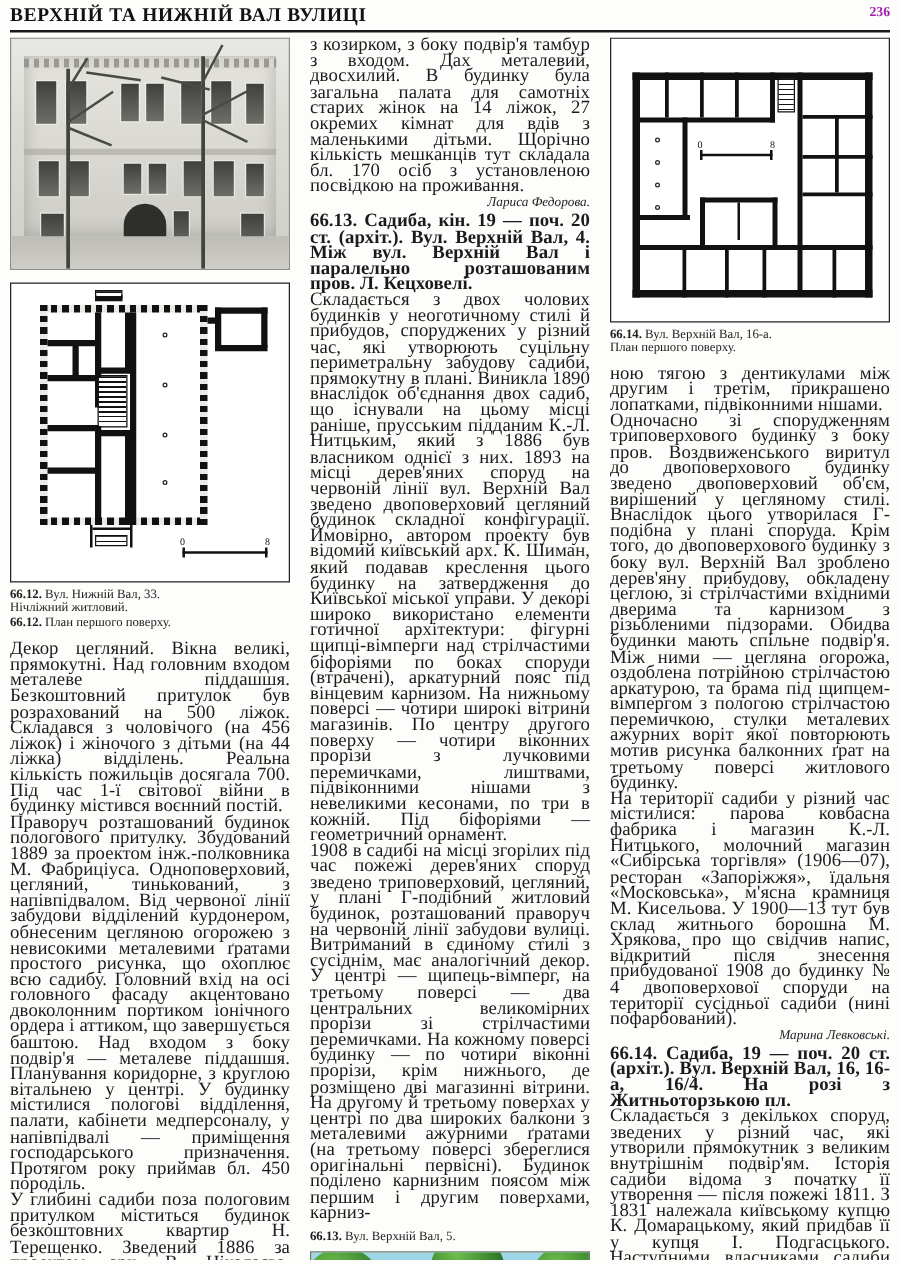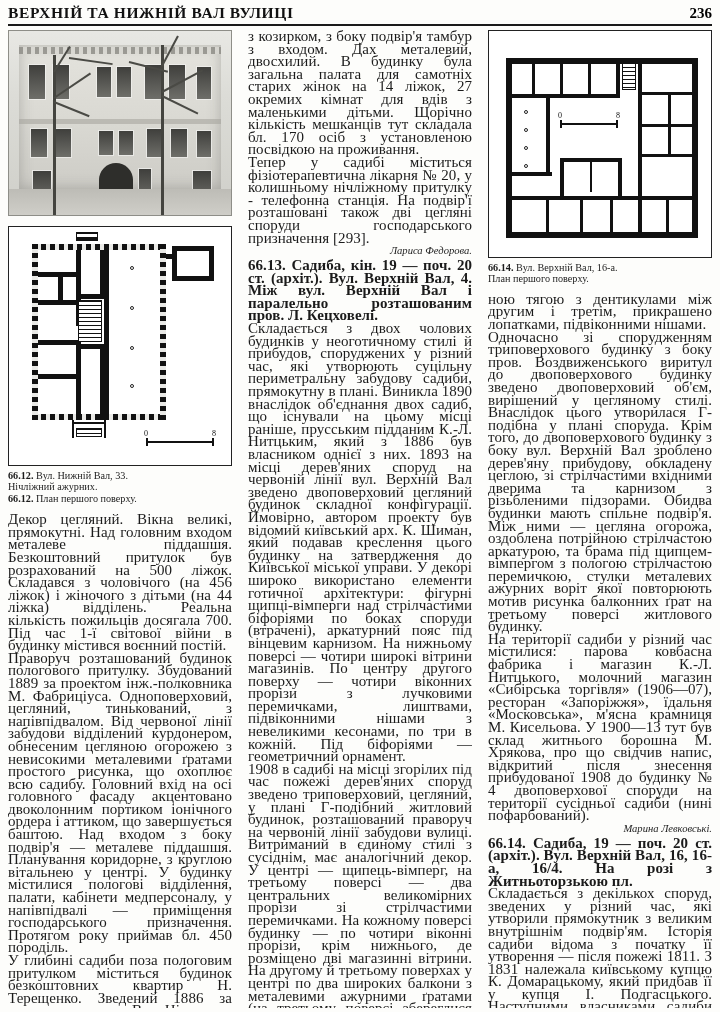--- a/index.html
+++ b/index.html
@@ -13,34 +13,34 @@
   .page {
     position: relative;
     width: 720px; height: 1012px;
     background: #fdfdfb;
     padding: 0;
   }
 
   
   .runhead {
     position: absolute; left: 8px; top: 4px; width: 704px;
-    display: flex; align-items: flex-end; justify-content: space-between;
+    display: flex; align-items: flex-start; justify-content: space-between;
   }
   .runhead-title {
     font-family: "Liberation Serif", serif;
     font-weight: bold;
     font-size: 15.5px;
     letter-spacing: 0.6px;
     color: #111;
     white-space: nowrap;
   }
   .runhead-page {
     font-weight: bold;
-    font-size: 15px;
-    color: #000000;
+    font-size: 11px;
+    color: #a21caf;
   }
   .runhead-rule {
     position: absolute; left: 8px; top: 24px; width: 704px;
     height: 2px; background: #1a1a1a;
   }
 
   
   .cols {
     position: absolute; left: 8px; top: 30px;
     width: 704px; height: 978px;
@@ -324,35 +324,34 @@
               <div class="lbl" style="left:-2px;">0</div>
               <div class="lbl" style="right:-2px;">8</div>
             </div>
           </div>
         </div>
       </div>
 
       <div class="caption">
         <b>66.12.</b>
         <span>Вул. Нижній Вал, 33.</span><br>
-        <span>Нічліжний ажурних.</span>
+        <span>Нічліжний житловий.</span>
       </div>
       <div class="caption" style="margin-top:0;">
         <b>66.12.</b>
         <span>План першого поверху.</span>
       </div>
 
       <p class="body" style="margin-top:9px;">Декор цегляний. Вікна великі, прямокутні. Над головним входом металеве піддашшя. Безкоштовний притулок був розрахований на 500 ліжок. Складався з чоловічого (на 456 ліжок) і жіночого з дітьми (на 44 ліжка) відділень. Реальна кількість пожильців досягала 700. Під час 1-ї світової війни в будинку містився воєнний постій.</p>
       <p class="body">Праворуч розташований будинок пологового притулку. Збудований 1889 за проектом інж.-полковника М. Фабриціуса. Одноповерховий, цегляний, тинькований, з напівпідвалом. Від червоної лінії забудови відділений курдонером, обнесеним цегляною огорожею з невисокими металевими ґратами простого рисунка, що охоплює всю садибу. Головний вхід на осі головного фасаду акцентовано двоколонним портиком іонічного ордера і аттиком, що завершується баштою. Над входом з боку подвір'я — металеве піддашшя. Планування коридорне, з круглою вітальнею у центрі. У будинку містилися пологові відділення, палати, кабінети медперсоналу, у напівпідвалі — приміщення господарського призначення. Протягом року приймав бл. 450 породіль.</p>
       <p class="body">У глибині садиби поза пологовим притулком міститься будинок безкоштовних квартир Н. Терещенко. Зведений 1886 за проектом арх. В. Ніколаєва. Цегляний, у плані прямокутний. Другий поверх рустований, напівпідвал з невеликими вікнами. Центр акцентовано віконними прорізами з колонками на рівні третього поверху. Головний вхід має ґанок з металевим навісом</p>
     </div>
 
     <div class="col">
       <p class="body">з козирком, з боку подвір'я тамбур з входом. Дах металевий, двосхилий. В будинку була загальна палата для самотніх старих жінок на 14 ліжок, 27 окремих кімнат для вдів з маленькими дітьми. Щорічно кількість мешканців тут складала бл. 170 осіб з установленою посвідкою на проживання.</p>
-      <p class="body">Тепер у садибі міститься фізіотерапевтична лікарня № 20, у колишньому нічліжному притулку - телефонна станція. На подвір'ї розташовані також дві цегляні споруди господарського призначення [293].</p>
       <p class="byline">Лариса Федорова.</p>
 
       <p class="body">
         <span class="entry-head">66.13.</span>
         <span class="entry-head">Садиба, кін. 19 — поч. 20 ст. (архіт.). Вул. Верхній Вал, 4. Між вул. Верхній Вал і паралельно розташованим пров. Л. Кецховелі.</span>
       </p>
       <p class="body">Складається з двох чолових будинків у неоготичному стилі й прибудов, споруджених у різний час, які утворюють суцільну периметральну забудову садиби, прямокутну в плані. Виникла 1890 внаслідок об'єднання двох садиб, що існували на цьому місці раніше, прусським підданим К.-Л. Нитцьким, який з 1886 був власником однієї з них. 1893 на місці дерев'яних споруд на червоній лінії вул. Верхній Вал зведено двоповерховий цегляний будинок складної конфігурації. Ймовірно, автором проекту був відомий київський арх. К. Шиман, який подавав креслення цього будинку на затвердження до Київської міської управи. У декорі широко використано елементи готичної архітектури: фігурні щипці-вімперги над стрілчастими біфоріями по боках споруди (втрачені), аркатурний пояс під вінцевим карнизом. На нижньому поверсі — чотири широкі вітрини магазинів. По центру другого поверху — чотири віконних прорізи з лучковими перемичками, лиштвами, підвіконними нішами з невеликими кесонами, по три в кожній. Під біфоріями — геометричний орнамент.</p>
       <p class="body">1908 в садибі на місці згорілих під час пожежі дерев'яних споруд зведено триповерховий, цегляний, у плані Г-подібний житловий будинок, розташований праворуч на червоній лінії забудови вулиці. Витриманий в єдиному стилі з сусіднім, має аналогічний декор. У центрі — щипець-вімперг, на третьому поверсі — два центральних великомірних прорізи зі стрілчастими перемичками. На кожному поверсі будинку — по чотири віконні прорізи, крім нижнього, де розміщено дві магазинні вітрини. На другому й третьому поверхах у центрі по два широких балкони з металевими ажурними ґратами (на третьому поверсі збереглися оригінальні первісні). Будинок поділено карнизним поясом між першим і другим поверхами, карниз-</p>
 
       <div class="caption" style="margin-top:7px;">

